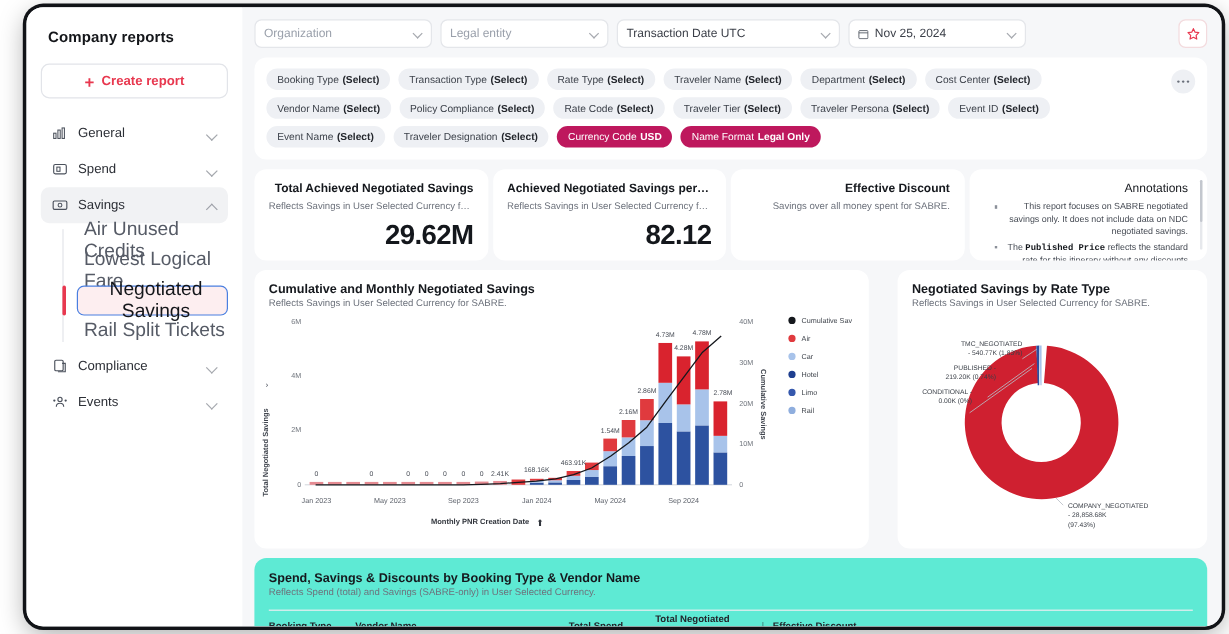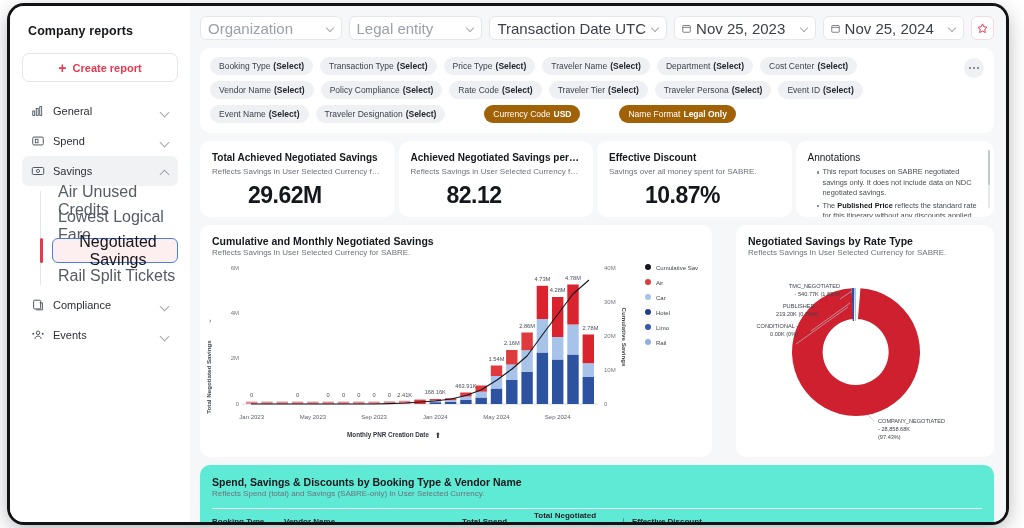--- a/index.html
+++ b/index.html
@@ -4,21 +4,21 @@
 <style>
   * { box-sizing: border-box; margin: 0; padding: 0; }
   html, body {
     width: 1024px; height: 528px;
     background: #ffffff;
     font-family: "Liberation Sans", sans-serif;
     overflow: hidden;
   }
   .app-window {
     position: absolute;
-    left: 10px; top: 6px;
+    left: 22px; top: 6px;
     width: 996px; height: 516px;
     background: #f6f7f9;
     border-radius: 14px;
     overflow: hidden;
     box-shadow: 0 0 0 3px #111317, 0 6px 22px rgba(0,0,0,.35);
     display: flex;
   }
 
   
   .sidebar {
@@ -86,21 +86,21 @@
     background: #f6f7f9;
     padding: 10px 12px 0 10px;
     display: flex; flex-direction: column; gap: 8px;
     overflow: hidden;
   }
 
   .filterbar { display: flex; align-items: center; gap: 7px; }
   .select {
     height: 24px; background: #fff; border: 1px solid #e4e6ea;
     border-radius: 6px; display: flex; align-items: center;
-    padding: 0 7px; gap: 5px; font-size: 15px; color: #3b3f48;
+    padding: 0 7px; gap: 5px; font-size: 10px; color: #3b3f48;
     cursor: pointer;
   }
   .select .val { flex: 1; white-space: nowrap; overflow: hidden; }
   .select.ph .val { color: #9aa0ab; }
   .select .caret {
     width: 7px; height: 7px; position: relative; flex: 0 0 7px; opacity: .6;
   }
   .select .caret::before {
     content: ""; position: absolute; left: 0; top: 0;
     width: 5px; height: 5px;
@@ -123,31 +123,31 @@
     background: #fff; border-radius: 10px; padding: 9px 10px 10px 10px;
     display: flex; align-items: flex-start; gap: 8px;
   }
   .chips { flex: 1; display: flex; flex-wrap: wrap; gap: 6px 7px; }
   .chip {
     height: 18px; border-radius: 9px; background: #eef0f4;
     padding: 0 9px; display: inline-flex; align-items: center;
     font-size: 8.5px; color: #3d424b; cursor: pointer; white-space: nowrap;
   }
   .chip b { font-weight: bold; margin-left: 3px; color: #23262c; }
-  .chip.dark { background: #a16207; color: #fff; margin-left: 32px; }
+  .chip.dark { background: #be185d; color: #fff; }
   .chip.dark b { color: #fff; }
   .more-btn {
     width: 20px; height: 20px; border-radius: 50%; background: #eef0f4;
     display: flex; align-items: center; justify-content: center;
     gap: 1.5px; cursor: pointer; flex: 0 0 20px; margin-top: 1px;
   }
   .more-btn i { width: 2.5px; height: 2.5px; border-radius: 50%; background: #6a6f7a; display:block; }
 
   
-  .kpis { display: flex; gap: 4px; }
+  .kpis { display: flex; gap: 4px; text-align: right; }
   .kpi {
     background: #fff; border-radius: 10px; padding: 11px 12px;
     flex: 1 1 0; min-width: 0; height: 76px; overflow: hidden;
   }
   .kpi-title {
     font-size: 10px; font-weight: bold; color: #15181d;
     white-space: nowrap; overflow: hidden; text-overflow: ellipsis;
   }
   .kpi-sub {
     font-size: 8px; color: #6d727c; margin-top: 4px;
@@ -161,21 +161,21 @@
   .annot-title { font-size: 10px; font-weight: normal; color: #15181d; }
   .annot-list { margin: 4px 0 0 9px; }
   .annot-list li {
     font-size: 7.4px; color: #474c55; line-height: 1.42;
     list-style: none; position: relative; padding-left: 6px; margin-bottom: 2px;
   }
   .annot-list li::before {
     content: ""; position: absolute; left: 0; top: 4px;
     width: 2.5px; height: 2.5px; background: #8b9099;
   }
-  .annot-list b { font-weight: bold; color: #14171c; }
+  .annot-list b { font-weight: bold; color: #14171c; font-family: Liberation Mono, monospace; }
   .vscroll {
     position: absolute; right: 4px; top: 9px; bottom: 9px; width: 2.5px;
     background: #e6e8ec; border-radius: 2px;
   }
   .vscroll::after {
     content:""; position:absolute; left:0; top:0; width:2.5px; height:60%;
     background:#c3c7ce; border-radius:2px;
   }
 
   
@@ -303,28 +303,20 @@
         <span class="caret"></span>
       </div>
       <div class="select ph sel-entity">
         <span class="val">Legal entity</span>
         <span class="caret"></span>
       </div>
       <div class="select sel-date">
         <span class="val">Transaction Date UTC</span>
         <span class="caret"></span>
       </div>
-      <div class="select sel-d1">
-        <svg class="cal-ico" viewBox="0 0 12 12">
-          <rect x="1" y="2" width="10" height="9" rx="1" fill="none" stroke="#555a64" stroke-width="1"></rect>
-          <line x1="1" y1="4.5" x2="11" y2="4.5" stroke="#555a64" stroke-width="1"></line>
-        </svg>
-        <span class="val">Nov 25, 2023</span>
-        <span class="caret"></span>
-      </div>
       <div class="select sel-d2">
         <svg class="cal-ico" viewBox="0 0 12 12">
           <rect x="1" y="2" width="10" height="9" rx="1" fill="none" stroke="#555a64" stroke-width="1"></rect>
           <line x1="1" y1="4.5" x2="11" y2="4.5" stroke="#555a64" stroke-width="1"></line>
         </svg>
         <span class="val">Nov 25, 2024</span>
         <span class="caret"></span>
       </div>
       <div class="star-btn">
         <svg width="11" height="11" viewBox="0 0 20 20">
@@ -337,21 +329,21 @@
       <div class="chips">
         <div class="chip">
             <span>Booking Type</span>
             <b>(Select)</b>
           </div>
         <div class="chip">
             <span>Transaction Type</span>
             <b>(Select)</b>
           </div>
         <div class="chip">
-            <span>Price Type</span>
+            <span>Rate Type</span>
             <b>(Select)</b>
           </div>
         <div class="chip">
             <span>Traveler Name</span>
             <b>(Select)</b>
           </div>
         <div class="chip">
             <span>Department</span>
             <b>(Select)</b>
           </div>
@@ -414,21 +406,20 @@
         <div class="kpi-val">29.62M</div>
       </div>
       <div class="kpi">
         <div class="kpi-title">Achieved Negotiated Savings per B...</div>
         <div class="kpi-sub">Reflects Savings in User Selected Currency for...</div>
         <div class="kpi-val">82.12</div>
       </div>
       <div class="kpi">
         <div class="kpi-title">Effective Discount</div>
         <div class="kpi-sub">Savings over all money spent for SABRE.</div>
-        <div class="kpi-val">10.87%</div>
       </div>
       <div class="kpi annot">
         <div class="annot-title">Annotations</div>
         <ul class="annot-list">
           <li><span>This report focuses on SABRE negotiated savings only. It does not include data on NDC negotiated savings.</span></li>
           <li><span>The </span><b>Published Price</b><span> reflects the standard rate for this itinerary without any discounts applied.</span></li>
         </ul>
         <div class="vscroll"></div>
       </div>
     </div>

